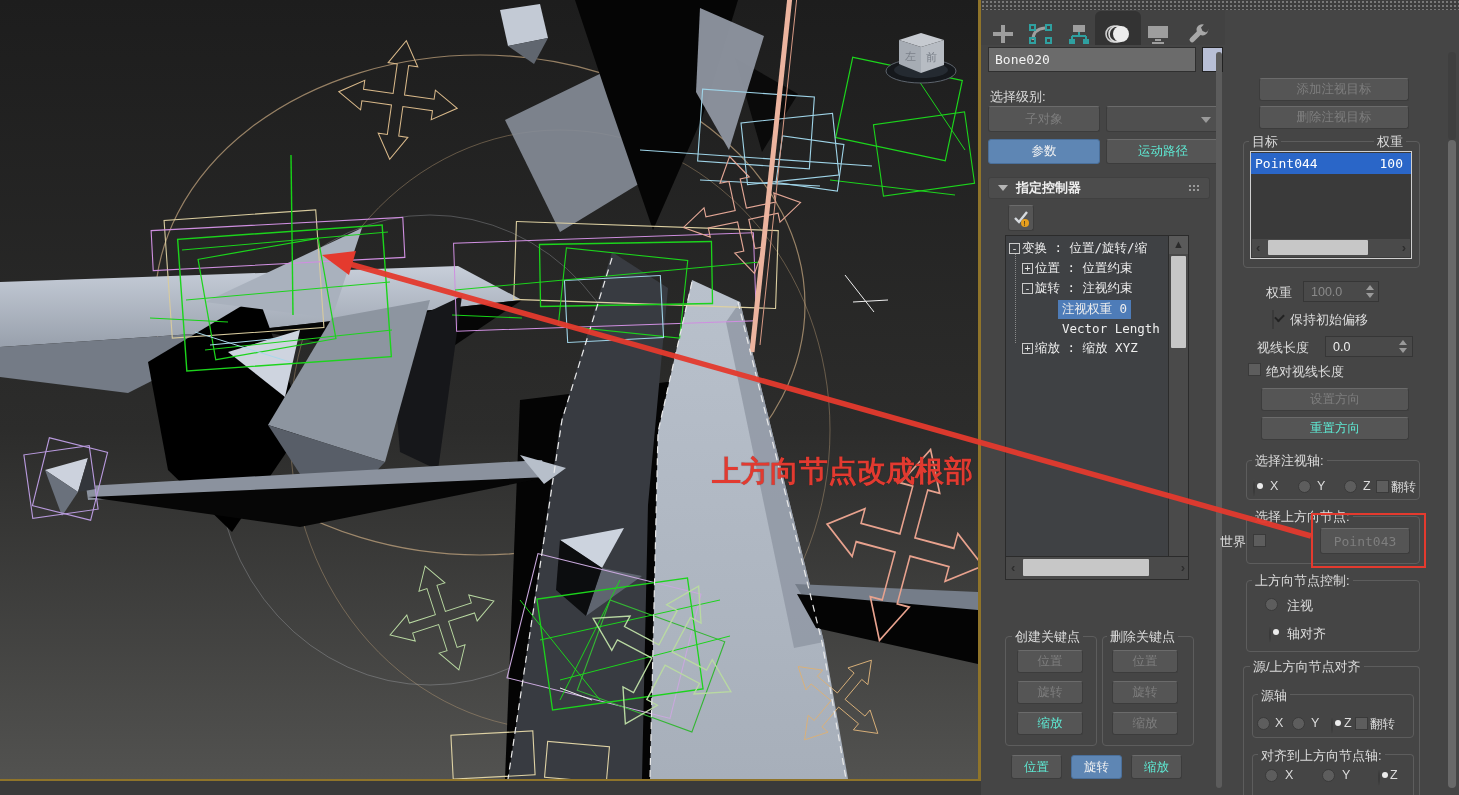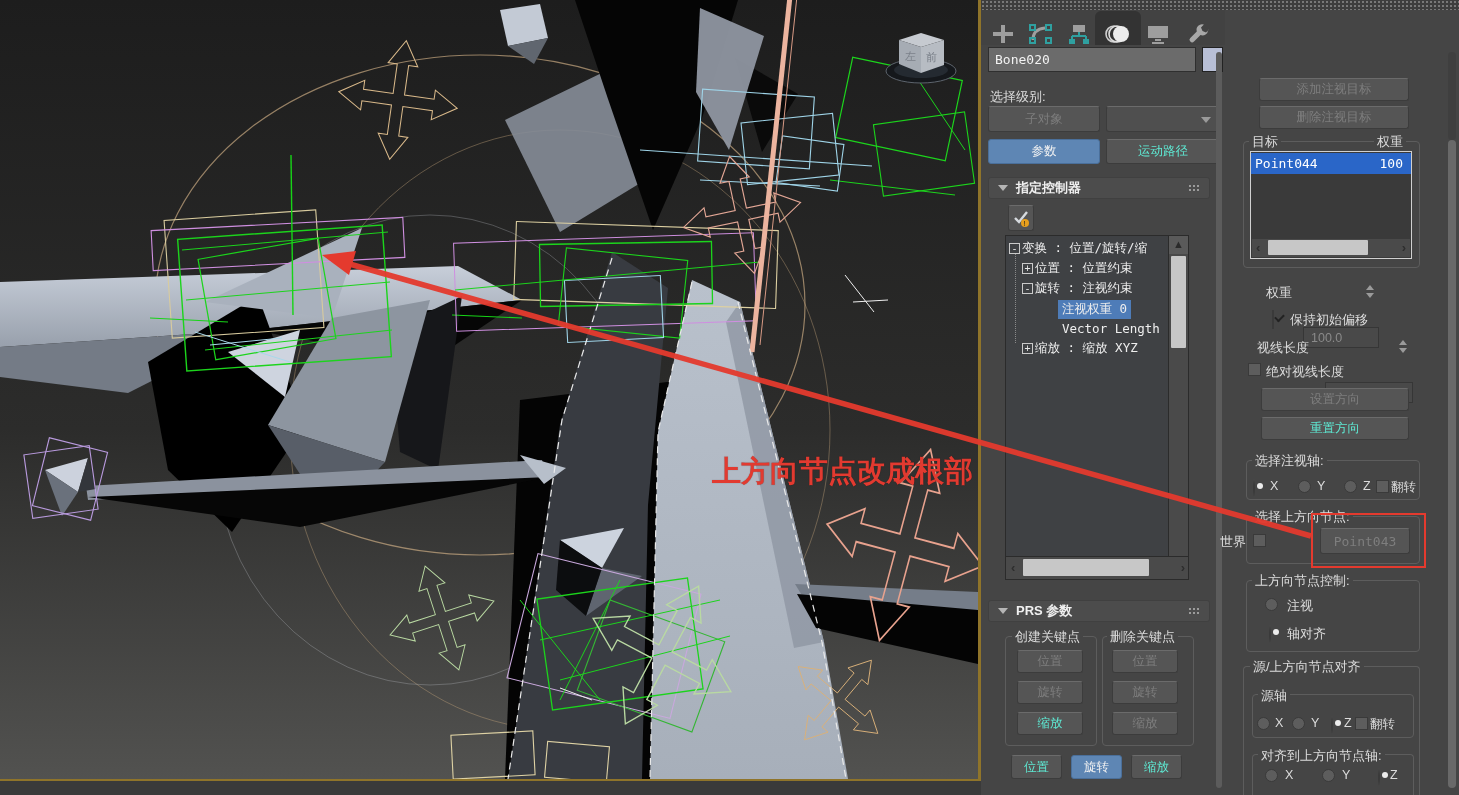--- a/index.html
+++ b/index.html
@@ -38,21 +38,21 @@
   .radio{box-sizing:border-box;width:13px;height:13px;border-radius:50%;background:#5d5d5d;
          border:1px solid #3a3a3a;}
   .radio.sel{background:#5d5d5d;position:relative;}
   .radio.sel::after{content:"";position:absolute;left:2.5px;top:2.5px;width:6px;height:6px;
          border-radius:50%;background:#ececec;}
   .checkbox{box-sizing:border-box;width:13px;height:13px;background:#5d5d5d;border:1px solid #3a3a3a;}
   .checkbox.checked{background:#a9a9a9;position:relative;}
   .checkbox.checked::after{content:"";position:absolute;left:2px;top:3px;width:7px;height:4px;
          border-left:2px solid #222;border-bottom:2px solid #222;transform:rotate(-45deg);}
   .spin{box-sizing:border-box;background:#494949;border:1px solid #363636;color:#efefef;
-        font-size:12.5px;display:flex;align-items:center;padding-left:7px;margin-top:46px;}
+        font-size:12.5px;display:flex;align-items:center;padding-left:7px;}
   .spin.dis{color:#8a8a8a;}
   .spin-arrows{position:absolute;width:10px;display:flex;flex-direction:column;align-items:center;gap:3px;}
   .sa-up{width:0;height:0;border-left:4px solid transparent;border-right:4px solid transparent;border-bottom:5px solid #9a9a9a;}
   .sa-dn{width:0;height:0;border-left:4px solid transparent;border-right:4px solid transparent;border-top:5px solid #9a9a9a;}
   
   .treebox{box-sizing:border-box;background:#3f4144;border:1px solid #2b2b2b;}
   .tree-row{position:absolute;color:#eeeeee;font-size:12.5px;font-family:"DejaVu Sans Mono",monospace;white-space:nowrap;}
   .expander{display:inline-block;width:11px;height:11px;box-sizing:border-box;border:1px solid #cacaca;
             background:#3f4144;color:#e8e8e8;font-size:10px;line-height:9px;text-align:center;
             vertical-align:middle;margin-right:2px;}
@@ -305,25 +305,20 @@
     </div>
 
     <div class="abs sb-track" style="left:0;bottom:0;width:184px;height:22px;border-top:1px solid #2b2b2b;">
       <span class="abs chev" style="left:5px;top:4px;">‹</span>
       <span class="abs chev" style="right:5px;top:4px;">›</span>
       <div class="abs sb-thumb" style="left:17px;top:2px;width:126px;height:17px;"></div>
     </div>
   </div>
 
   
-  <div class="abs rollout" style="left:988px;top:600px;width:222px;height:22px;">
-    <span class="tri-down"></span>
-    <span>PRS 参数</span>
-    <span class="grip"></span>
-  </div>
   <div class="abs group" style="left:1005px;top:636px;width:92px;height:110px;"></div>
   <div class="abs group-label" style="left:1012px;top:628px;">创建关键点</div>
   <div class="abs group" style="left:1102px;top:636px;width:92px;height:110px;"></div>
   <div class="abs group-label" style="left:1107px;top:628px;">删除关键点</div>
 
   <div class="abs btn dis" style="left:1017px;top:650px;width:66px;height:23px;">位置</div>
   <div class="abs btn dis" style="left:1017px;top:681px;width:66px;height:23px;">旋转</div>
   <div class="abs btn" style="left:1017px;top:712px;width:66px;height:23px;">缩放</div>
   <div class="abs btn dis" style="left:1112px;top:650px;width:66px;height:23px;">位置</div>
   <div class="abs btn dis" style="left:1112px;top:681px;width:66px;height:23px;">旋转</div>

